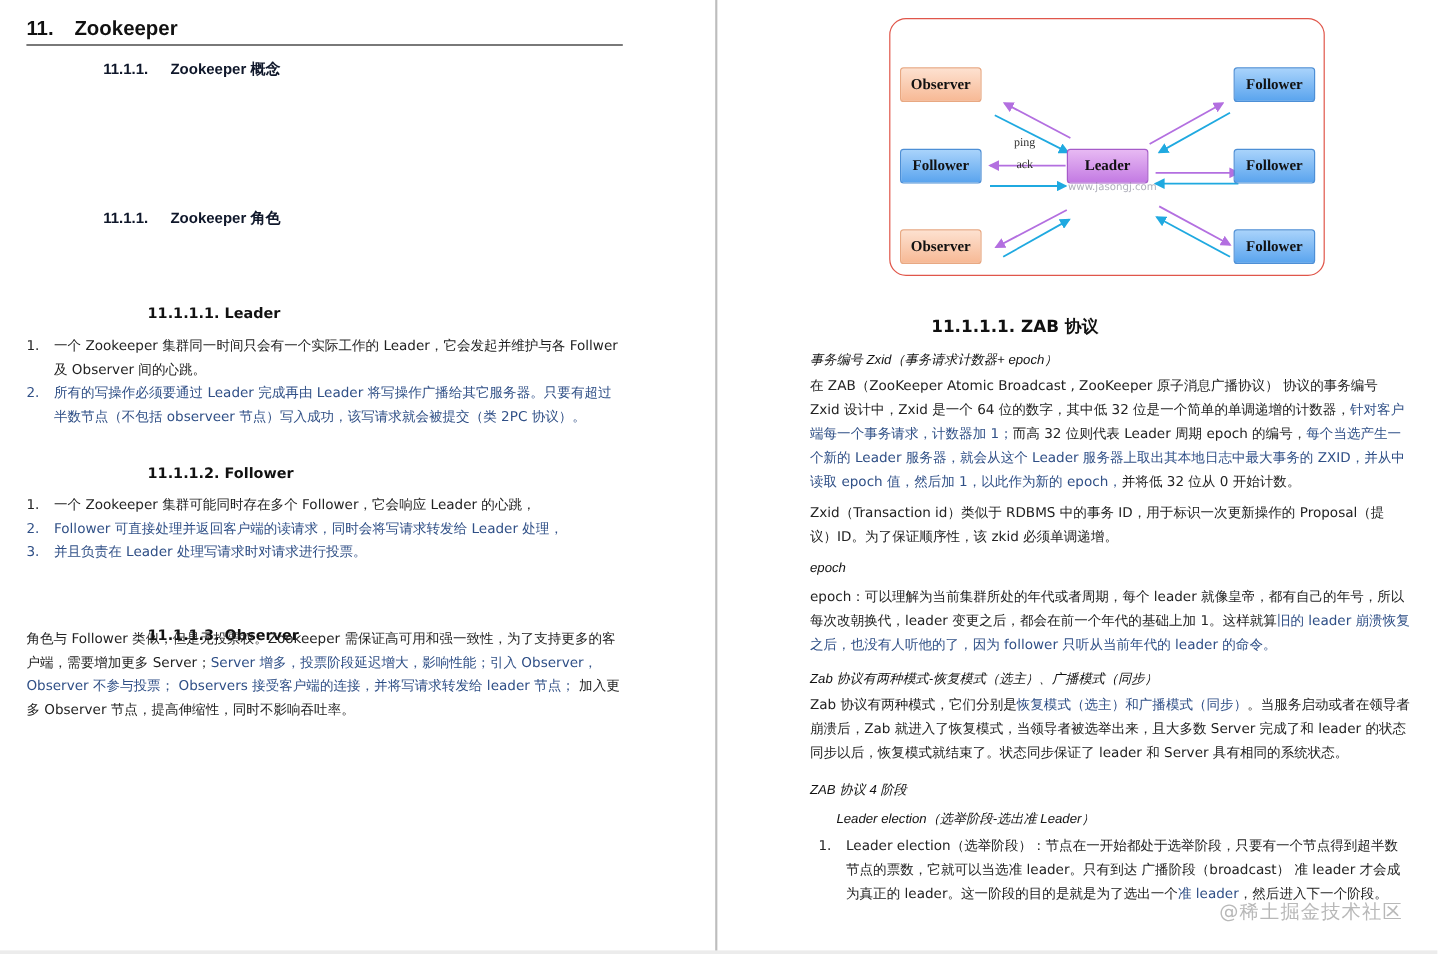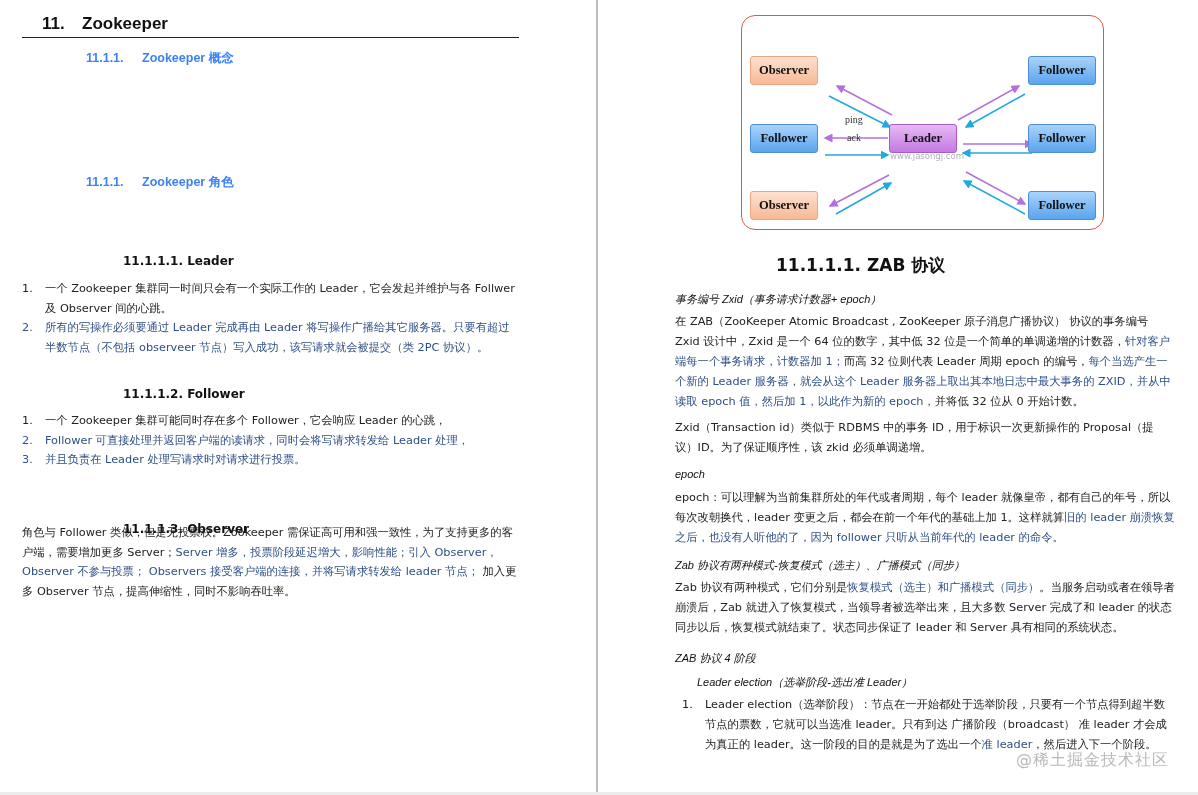--- a/index.html
+++ b/index.html
@@ -7,22 +7,22 @@
     body { font-family: "DejaVu Sans", "Liberation Sans", sans-serif; color: #1a1a1a; position: relative; }
 
     .page { position: absolute; top: 0; height: 795px; background: #fff; }
     .page-left { left: 0; width: 596px; }
     .page-right { left: 598px; width: 600px; }
     .page-divider { position: absolute; left: 596px; top: 0; width: 2px; height: 795px; background: #bdbdbd; }
     .bottom-strip { position: absolute; left: 0; top: 792px; width: 1198px; height: 3px; background: #ececec; }
 
     
     .h1 { position: absolute; left: 22px; top: 14px; width: 497px; font-family: "Liberation Sans", sans-serif; font-weight: bold; font-size: 17px; color: #111; padding-bottom: 3px; border-bottom: 1.5px solid #222; }
-    .h1 .num { display: inline-block; width: 40px; margin-left: 20px; }
-    .h3 { position: absolute; font-family: "Liberation Sans", sans-serif; font-weight: bold; font-size: 12.5px; color: #3b82f6; }
+    .h1 .num { display: inline-block; width: 40px; }
+    .h3 { position: absolute; font-family: "Liberation Sans", sans-serif; font-weight: bold; font-size: 12.5px; color: #0f172a; }
     .h3 .num { display: inline-block; width: 56px; }
     .h4 { position: absolute; font-weight: bold; font-size: 12px; color: #111; }
 
     .para { position: absolute; font-size: 11.3px; line-height: 20.5px; color: #222; }
     .blue { color: #2f4f86; }
 
     .list { position: absolute; list-style: none; font-size: 11.3px; line-height: 19.5px; color: #222; }
     .list li { position: relative; padding-left: 23px; }
     .list li .n { position: absolute; left: 0; top: 0; }
 
@@ -30,21 +30,21 @@
     .diagram { position: absolute; left: 741px; top: 15px; width: 363px; height: 215px; border: 1.5px solid #e0564a; border-radius: 14px; background: #fff; overflow: hidden; }
     .diagram-title { height: 28px; background: linear-gradient(#f26b57, #e8513f); color: #5a1f16; text-align: center; font-family: "Liberation Serif", serif; font-size: 14.5px; line-height: 28px; border-bottom: 1px solid #d44a3a; }
     .node { position: absolute; width: 68px; height: 29px; border-radius: 3px; font-family: "Liberation Serif", serif; font-weight: bold; font-size: 12.5px; display: flex; align-items: center; justify-content: center; color: #111; }
     .node.obs { background: linear-gradient(#fde1d0, #f7b995); border: 1px solid #e8a882; }
     .node.fol { background: linear-gradient(#a9d3fb, #5aa4ee); border: 1px solid #4d8fd6; }
     .node.lead { background: linear-gradient(#e7b9f3, #c37ae3); border: 1px solid #a65bc9; }
     .arrows { position: absolute; left: 0; top: 0; }
     .lbl { position: absolute; font-family: "Liberation Serif", serif; font-size: 10px; color: #333; }
     .wm { position: absolute; font-size: 8.5px; color: rgba(120,120,140,0.6); }
 
-    .r-h4 { position: absolute; left: 776px; top: 254px; font-weight: bold; font-size: 17px; color: #111; }
+    .r-h4 { position: absolute; left: 776px; top: 264px; font-weight: bold; font-size: 14px; color: #111; }
     .bi { position: absolute; font-family: "Liberation Sans", sans-serif; font-weight: normal; font-style: italic; font-size: 11px; color: #111; text-align: center; }
     .r-para { position: absolute; left: 675px; width: 500px; font-size: 11.3px; line-height: 20px; color: #222; }
 
     .watermark { position: absolute; left: 1016px; top: 750px; font-size: 16px; color: rgba(160,160,160,0.75); letter-spacing: 1px; }
   </style>
 </head>
 <body>
 
 <div class="page page-left">
   <div class="h1">

